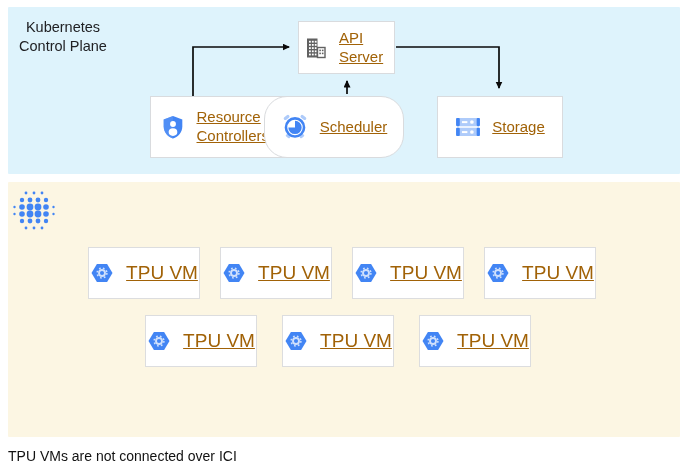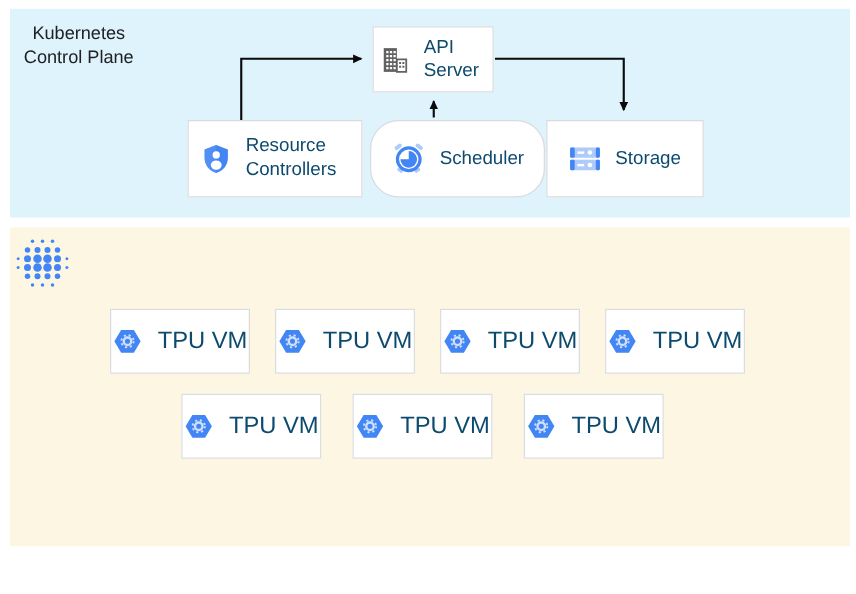--- a/index.html
+++ b/index.html
@@ -12,26 +12,26 @@
   .zone-pool{left:8px;top:182px;width:672px;height:255px;background:#FCF6E3;}
   .zone-label{
     position:absolute;left:12px;top:18px;width:102px;text-align:center;
     font-size:14.5px;line-height:1.28;color:#202124;
   }
   .node{
     position:absolute;background:#ffffff;border:1px solid #D9DBDE;
     display:flex;align-items:center;justify-content:center;gap:11px;
     box-sizing:border-box;
   }
-  .node-label{font-size:15px;color:#0c4a6e;line-height:1.25;}
+  .node-label{font-size:15px;color:#a16207;line-height:1.25;text-decoration:underline;}
   .node-api{left:298px;top:21px;width:97px;height:53px;}
   .node-api .node-label{width:50px;}
   .node-rc{left:123px;top:96px;width:140px;height:62px;margin-left:27px;}
   .node-rc .node-label{width:84px;}
-  .node-sched{left:296px;top:96px;width:140px;height:62px;border-radius:23px;}
+  .node-sched{left:264px;top:96px;width:140px;height:62px;border-radius:23px;}
   .node-storage{left:437px;top:96px;width:126px;height:62px;}
   .arrows{position:absolute;left:0;top:0;pointer-events:none;}
   .pool-title-icon{position:absolute;left:12px;top:187px;}
   .pool-title{position:absolute;left:64px;top:199px;font-size:15.5px;color:#202124;}
   .tpu{
     position:absolute;width:112px;height:52px;background:#ffffff;
     border:1px solid #DCDDDF;display:flex;align-items:center;justify-content:center;
     gap:12px;box-sizing:border-box;
   }
   .tpu .node-label{font-size:19px;}
@@ -238,14 +238,15 @@
     <span class="icon">
       <svg width="24" height="24" viewBox="0 0 24 24">
         <polygon points="1.5,12 6.9,2.9 17.1,2.9 22.5,12 17.1,21.1 6.9,21.1" fill="#4285F4"></polygon>
         <circle cx="12" cy="12" r="3" fill="none" stroke="#CFE0FC" stroke-width="1.9"></circle>
         <circle cx="12" cy="12" r="4.9" fill="none" stroke="#CFE0FC" stroke-width="1.5" stroke-dasharray="1.7 2.2"></circle>
       </svg>
     </span>
     <span class="node-label">TPU VM</span>
   </div>
 
+  <div class="caption">TPU VMs are not connected over ICI</div>
 
 </div>
 
 </body></html>

